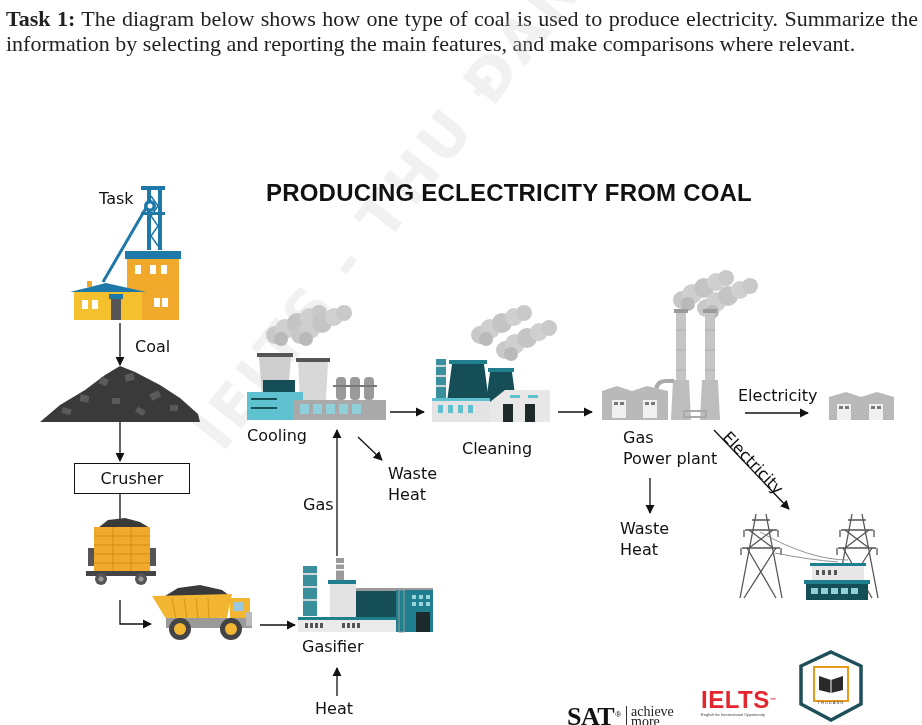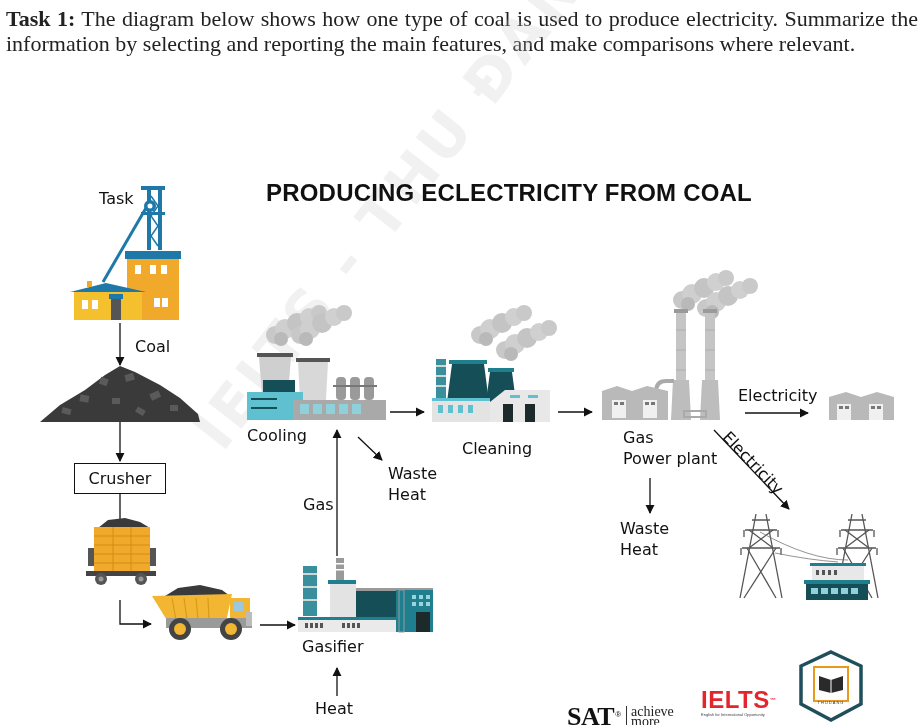--- a/index.html
+++ b/index.html
@@ -10,21 +10,21 @@
     font-family: "Liberation Serif", serif; font-size: 22px; line-height: 25px;
     text-align: justify; color: #222;
   }
   .task b { font-weight: bold; }
   .title {
     position: absolute; left: 266px; top: 179px;
     font-family: Liberation Sans, sans-serif; font-weight: bold; font-size: 24px; letter-spacing: 0.2px;
     color: #111;
   }
   .lbl { position: absolute; font-family: "DejaVu Sans", sans-serif; font-size: 16px; color: #111; line-height: 21px; }
-  .box { position: absolute; left: 74px; top: 463px; width: 92px; height: 31px; border: 1.4px solid #111;
+  .box { position: absolute; left: 74px; top: 463px; width: 116px; height: 31px; border: 1.4px solid #111;
          display: flex; align-items: center; justify-content: center; }
   svg.layer { position: absolute; left: 0; top: 0; }
   .watermark {
     position: absolute; left: 180px; top: 420px; transform: rotate(-52deg); transform-origin: left top;
     font-family: "DejaVu Sans", sans-serif; font-weight: bold; font-size: 58px; color: rgba(200,200,200,0.25);
     white-space: nowrap; letter-spacing: 4px;
   }
   .logo-sat { position: absolute; left: 567px; top: 702px; display: flex; align-items: center; }
   .sat-word { font-family: "Liberation Serif", serif; font-weight: bold; font-size: 26px; color: #111; letter-spacing: -0.5px; }
   .sat-reg { font-size: 8px; vertical-align: top; margin-left: 1px; margin-top: -6px; }

